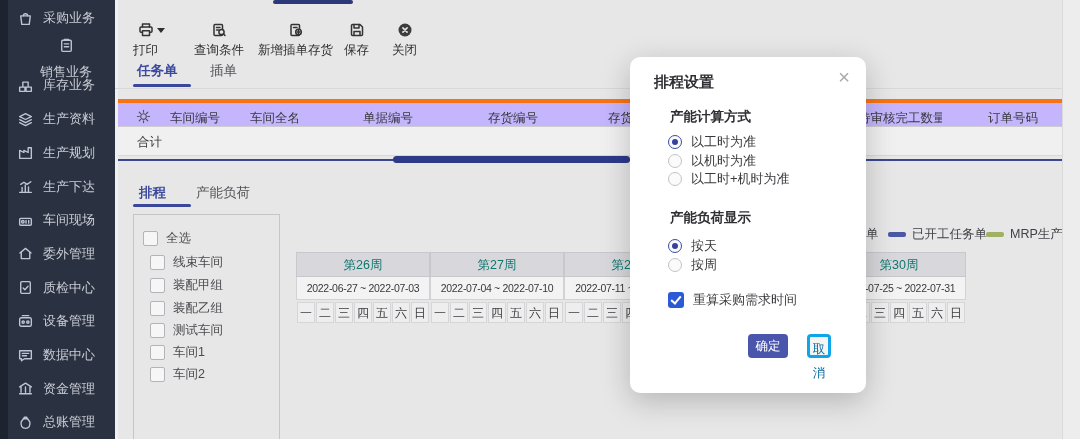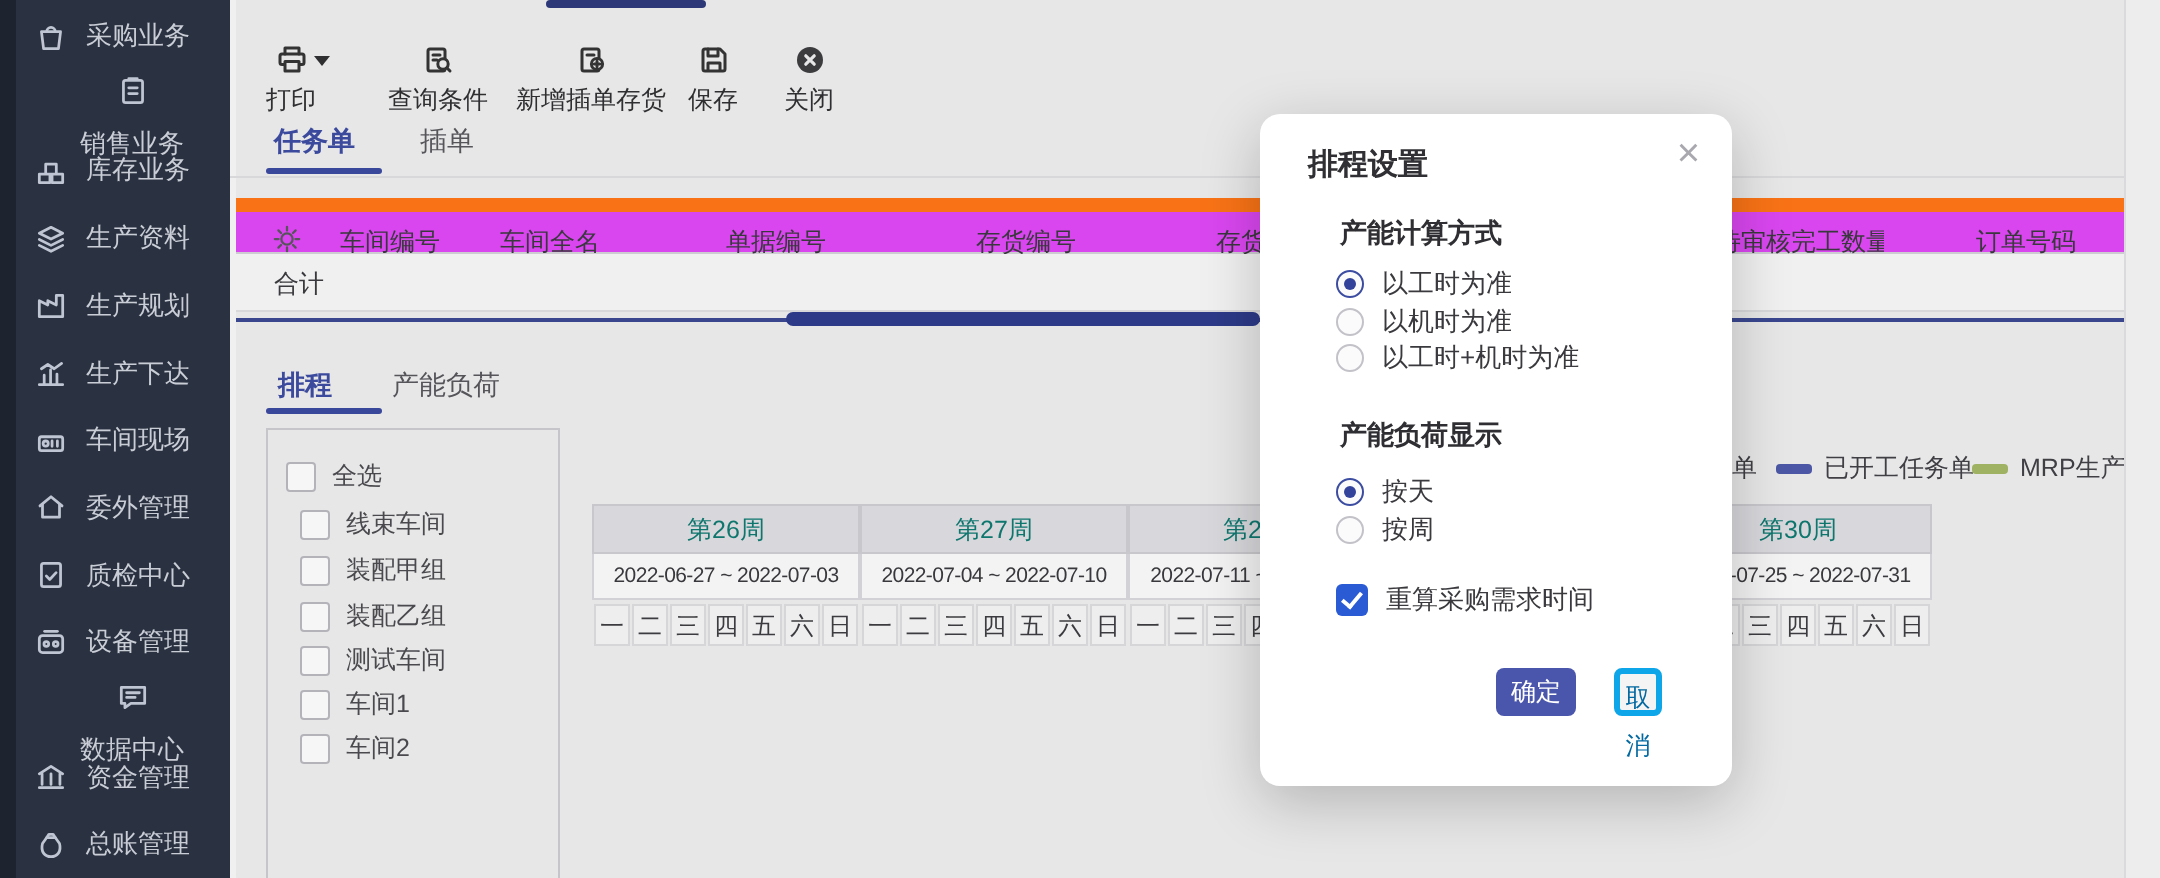--- a/index.html
+++ b/index.html
@@ -19,22 +19,22 @@
             color:#2f2f31;font-size:12.5px;cursor:pointer;white-space:nowrap;}
   .tool-btn svg{width:18px;height:18px;stroke:#333;fill:none;stroke-width:1.5;stroke-linecap:round;stroke-linejoin:round;margin-bottom:3px;}
   .caret{position:absolute;right:-10px;top:7px;width:0;height:0;border-left:4px solid transparent;
          border-right:4px solid transparent;border-top:5px solid #2f2f31;}
   
   .doc-tab{position:absolute;top:62px;font-size:13.5px;color:#55555a;cursor:pointer;}
   .doc-tab.active{color:#3c4a9d;font-weight:bold;}
   .tab-underline{position:absolute;height:3px;background:#39489b;border-radius:2px;}
   .row-divider{position:absolute;left:115px;top:88px;width:947px;height:1px;background:#d8d8db;}
   
-  .tbl-header{position:absolute;left:118px;top:99px;width:944px;height:28px;background:#d946ef;
-              border-top:7px solid #f97316;border-bottom:1px solid #cdcdd1;box-sizing:border-box;}
+  .tbl-header{position:absolute;left:118px;top:99px;width:944px;height:28px;background:#c4b5fd;
+              border-top:4px solid #f97316;border-bottom:1px solid #cdcdd1;box-sizing:border-box;}
   .tbl-header .col{position:absolute;top:7px;font-size:12.5px;color:#39393d;white-space:nowrap;cursor:pointer;}
   .gear{position:absolute;left:18px;top:6px;width:15px;height:15px;cursor:pointer;}
   .gear svg{width:15px;height:15px;stroke:#55555a;fill:none;stroke-width:1.2;stroke-linecap:round;}
   .sum-row{position:absolute;left:118px;top:127px;width:944px;height:29px;background:#f0f0f1;
            border-bottom:1px solid #d8d8da;box-sizing:border-box;}
   .sum-row span{position:absolute;left:19px;top:7px;font-size:12.5px;color:#3a3a3e;}
   .hscroll-line{position:absolute;left:118px;top:159px;width:944px;height:2px;background:#3a478f;}
   .hscroll-thumb{position:absolute;left:393px;top:156px;width:237px;height:7px;border-radius:3.5px;background:#2c3a88;cursor:pointer;}
   
   .legend-item{position:absolute;top:226px;font-size:12.5px;color:#3f3f44;white-space:nowrap;}
@@ -164,21 +164,21 @@
         <span style="display: flex;">
           <svg viewBox="0 0 16 16">
             <rect x="2.5" y="4.5" width="11" height="8" rx="1.5"></rect>
             <circle cx="5.8" cy="8.5" r="1.1"></circle>
             <circle cx="10.2" cy="8.5" r="1.1"></circle>
             <path d="M5 2.5h6"></path>
           </svg>
         </span>
         <span>设备管理</span>
       </div>
-      <div class="side-item" style="top: 340px; flex-direction: column;">
+      <div class="side-item" style="top: 340px;">
         <span style="display: flex;">
           <svg viewBox="0 0 16 16">
             <path d="M2.5 3.5h11v7.5H7l-2.8 2v-2H2.5z"></path>
             <path d="M5 6h6M5 8.2h4"></path>
           </svg>
         </span>
         <span>数据中心</span>
       </div>
       <div class="side-item" style="top: 373.7px;">
         <span style="display: flex;">

